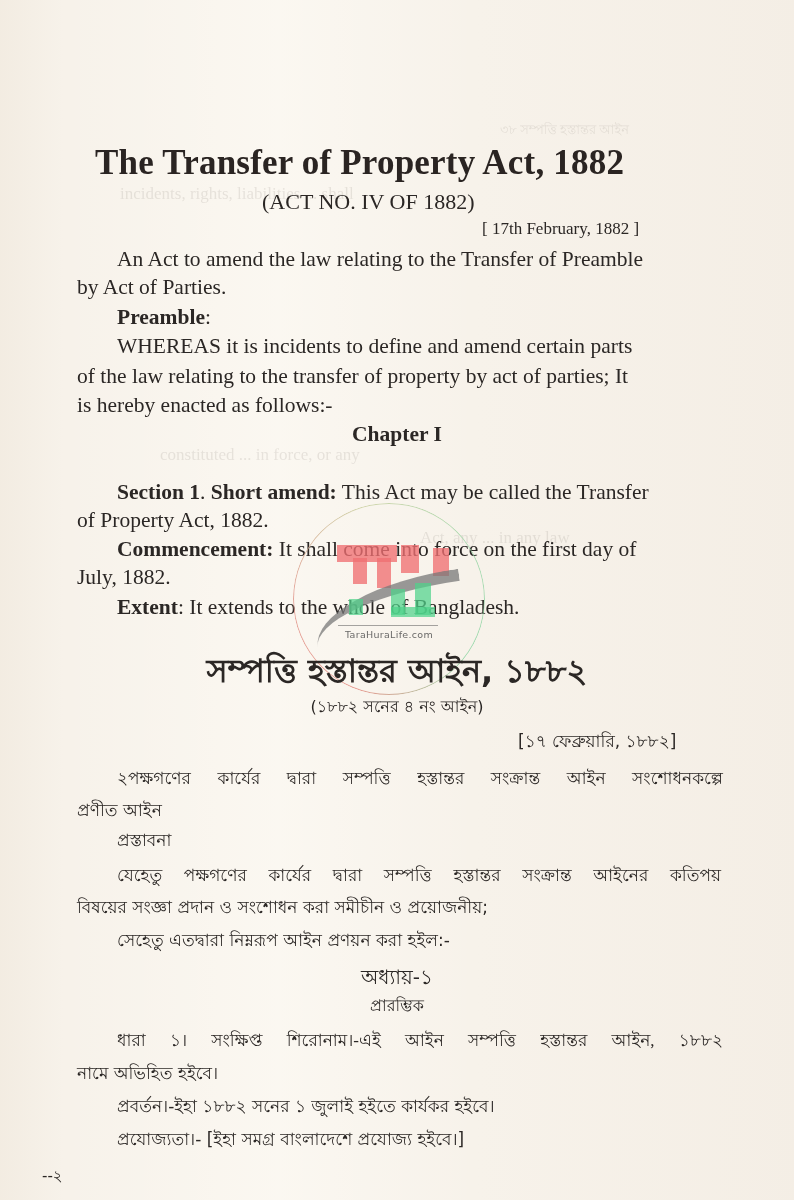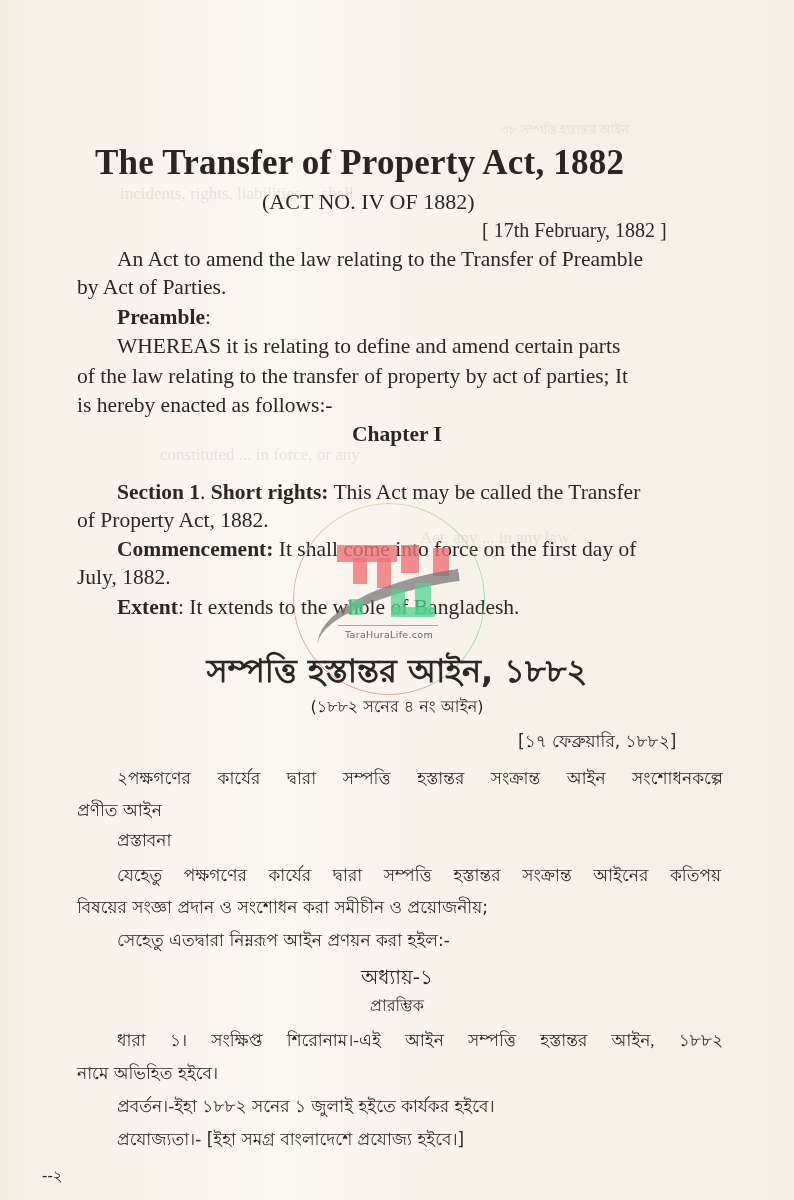--- a/index.html
+++ b/index.html
@@ -45,21 +45,21 @@
       font-weight: bold;
       color: #2a2422;
       letter-spacing: 0.2px;
     }
     .subtitle {
       left: 262px; top: 189px;
       font-size: 22px;
     }
     .date-en {
       left: 482px; top: 219px;
-      font-size: 20px;
+      font-size: 17px;
     }
     .b { font-weight: bold; }
     .center { left: 0; width: 794px; text-align: center; }
     .bn {
       font-family: "DejaVu Sans", "Liberation Sans", sans-serif;
       font-size: 17px;
       color: #2b2725;
     }
     .bn-title {
       font-family: "DejaVu Sans", "Liberation Sans", sans-serif;
@@ -148,28 +148,28 @@
 
   <div class="line en" style="left:117px; top:247px; width:583px;">
     <span>An Act to amend the law relating to the Transfer of Preamble</span>
   </div>
   <div class="line en" style="left:77px; top:275px;">by Act of Parties.</div>
 
   <div class="line en" style="left:117px; top:305px;">
     <span class="b">Preamble</span><span>:</span>
   </div>
 
-  <div class="line en" style="left:117px; top:334px;">WHEREAS it is relating to define and amend certain parts</div>
+  <div class="line en" style="left:117px; top:334px;">WHEREAS it is incidents to define and amend certain parts</div>
   <div class="line en" style="left:77px; top:364px;">of the law relating to the transfer of property by act of parties; It</div>
   <div class="line en" style="left:77px; top:393px;">is hereby enacted as follows:-</div>
 
   <div class="line en b center" style="top:422px;">Chapter I</div>
 
   <div class="line en" style="left:117px; top:480px;">
-    <span class="b">Section 1</span><span>.</span><span class="b"> Short rights:</span><span> This Act may be called the Transfer</span>
+    <span class="b">Section 1</span><span>.</span><span class="b"> Short amend:</span><span> This Act may be called the Transfer</span>
   </div>
   <div class="line en" style="left:77px; top:508px;">of Property Act, 1882.</div>
 
   <div class="line en" style="left:117px; top:537px;">
     <span class="b">Commencement:</span><span> It shall come into force on the first day of</span>
   </div>
   <div class="line en" style="left:77px; top:565px;">July, 1882.</div>
 
   <div class="line en" style="left:117px; top:595px;">
     <span class="b">Extent</span><span>:</span><span> It extends to the whole of Bangladesh.</span>

